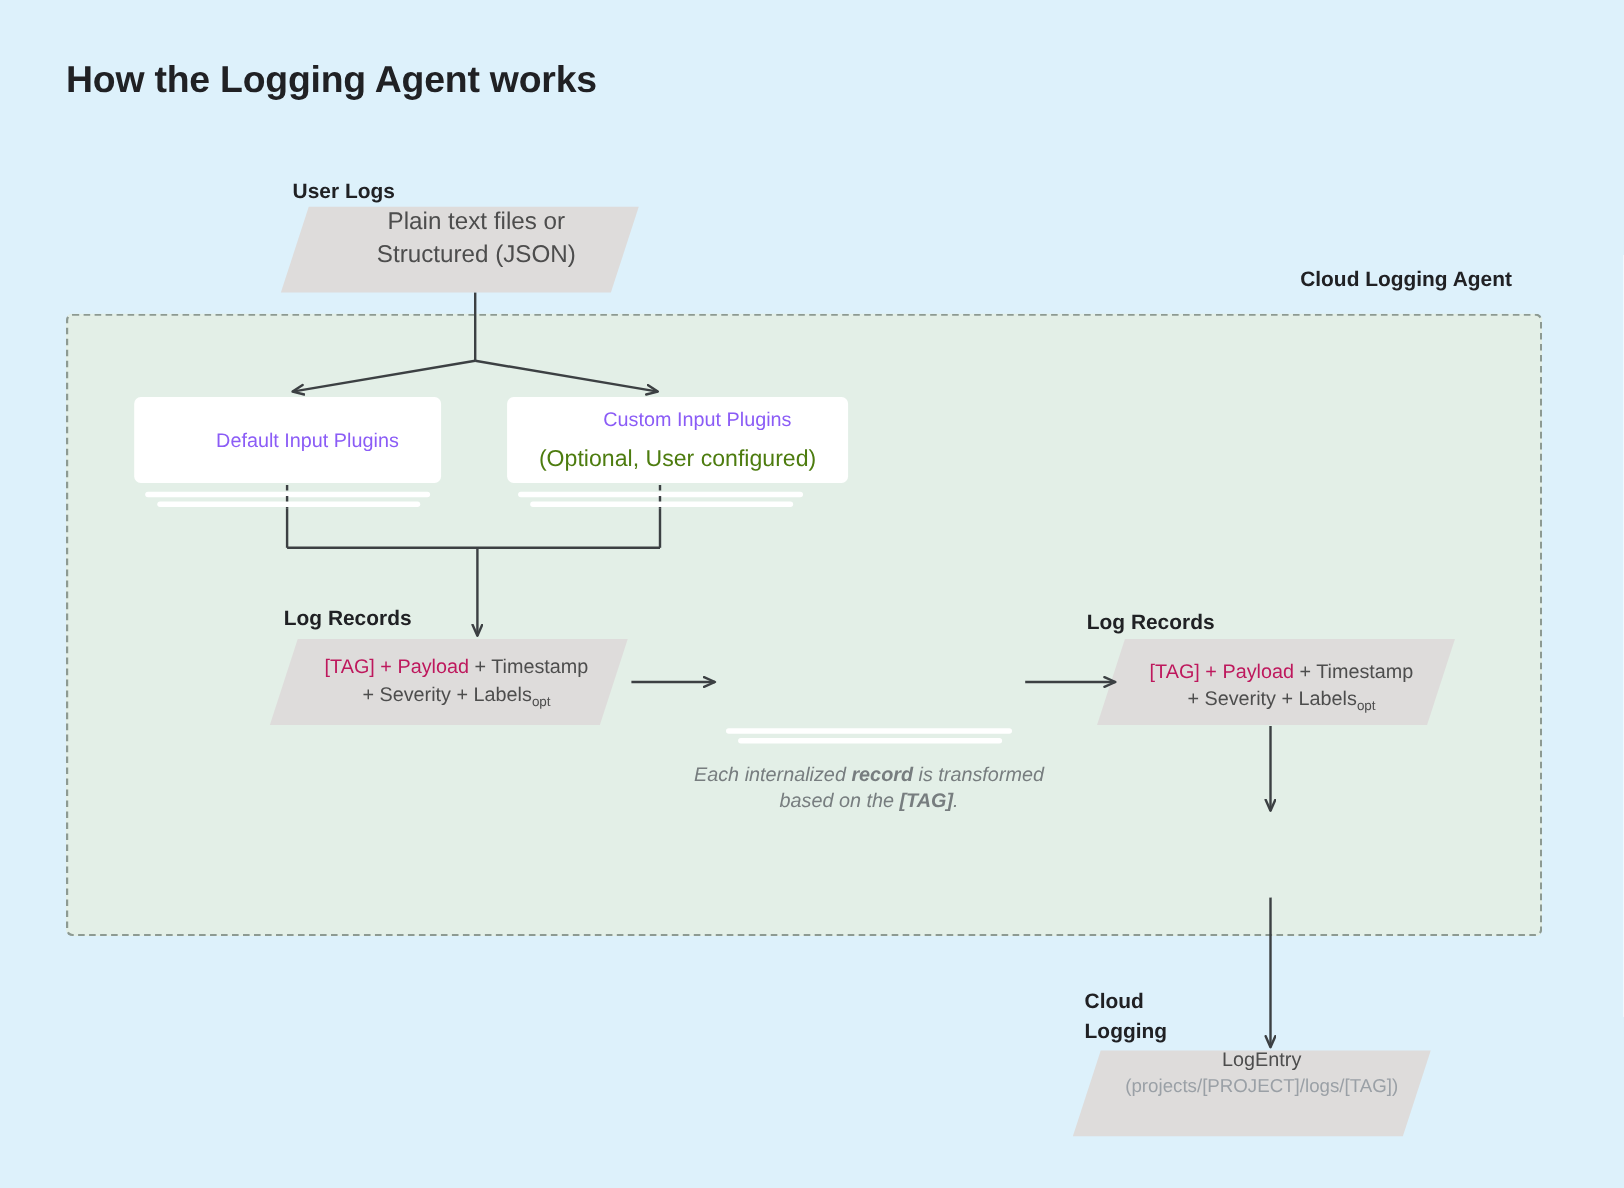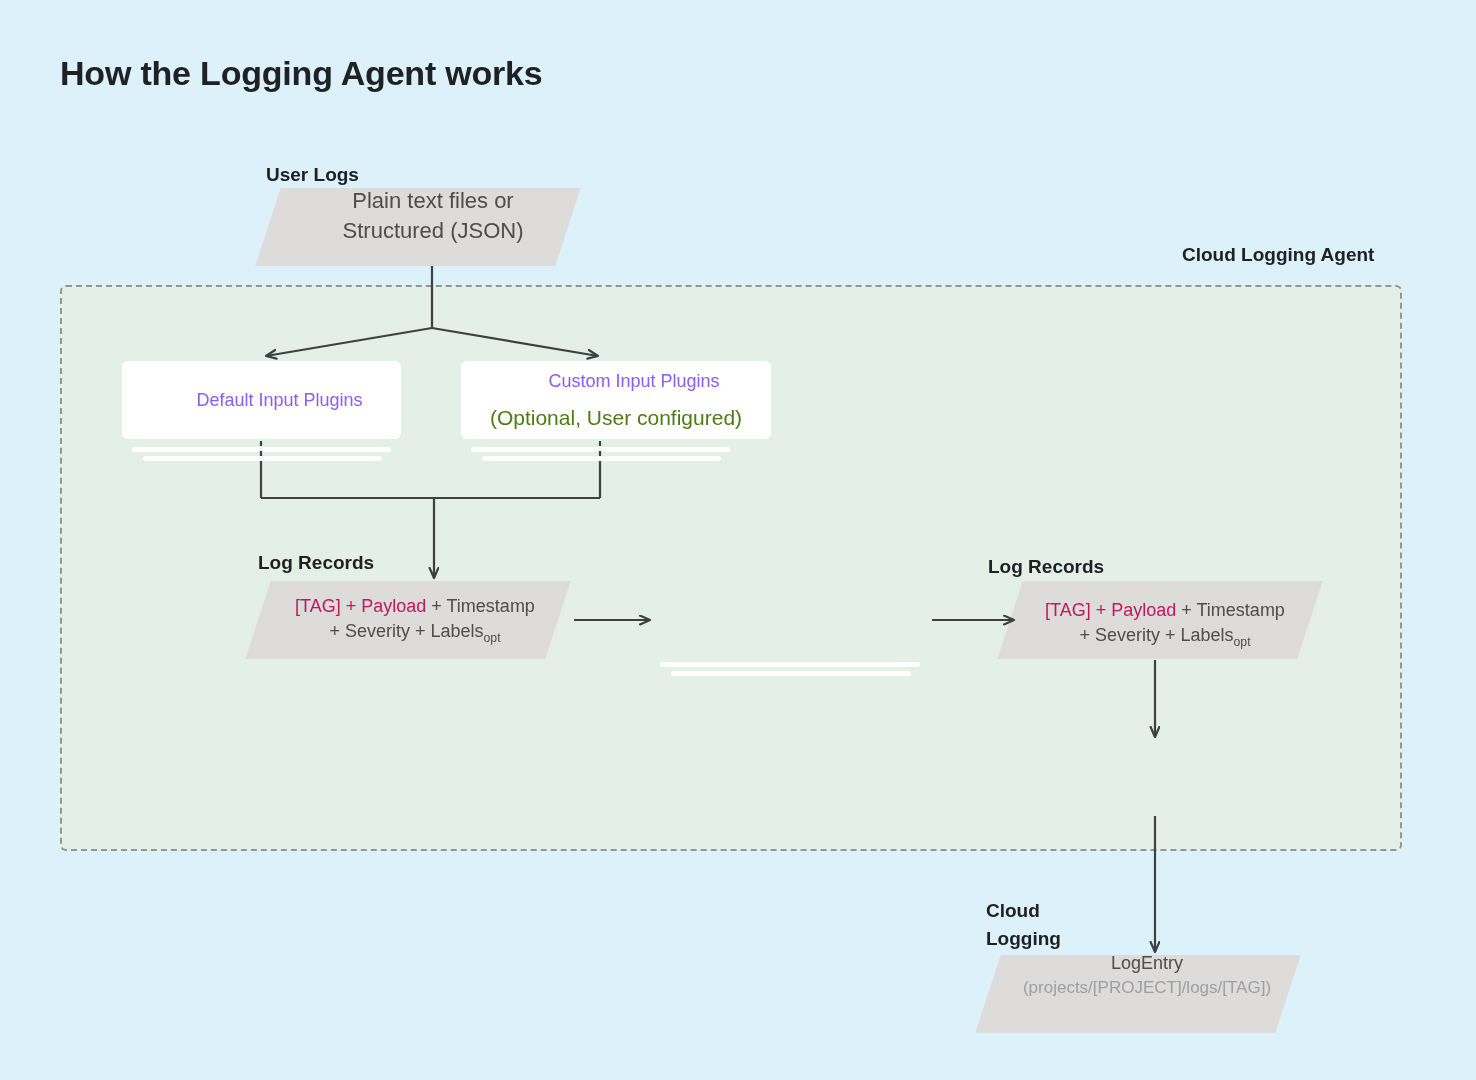--- a/index.html
+++ b/index.html
@@ -200,20 +200,24 @@
       <span class="bold-part">[TAG] + Payload</span><span> + Timestamp</span>
     </div>
     <div>
       <span>+ Severity + Labels</span><sub>opt</sub>
     </div>
   </div>
 
   <div class="stack-b" id="stack-filter-b"></div>
   <div class="stack-a" id="stack-filter-a"></div>
 
+  <div id="note-transform">
+    <span>Each internalized </span><b>record</b><span> is</span>
+    <span>transformed based on the </span><b>[TAG]</b><span>.</span>
+  </div>
 
   <div class="para" id="para-records-right"></div>
   <div class="para-text" id="para-records-right-text">
     <div>
       <span class="bold-part">[TAG] + Payload</span><span> + Timestamp</span>
     </div>
     <div>
       <span>+ Severity + Labels</span><sub>opt</sub>
     </div>
   </div>

